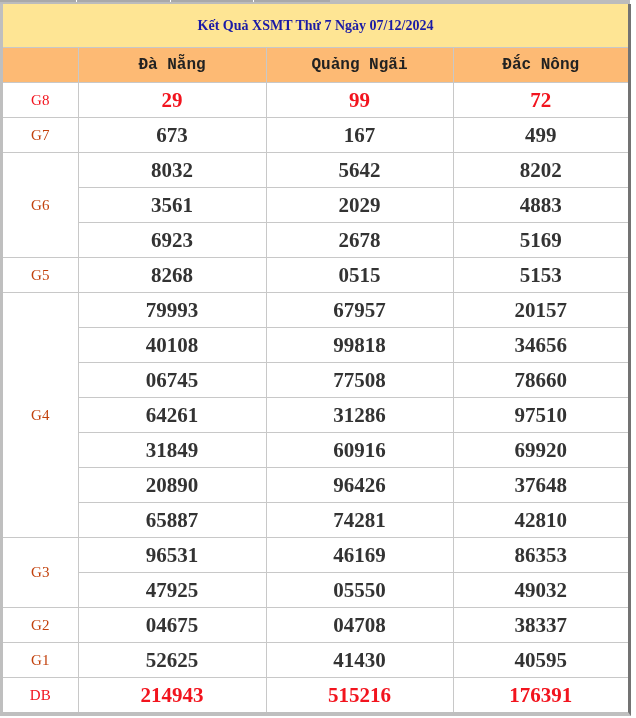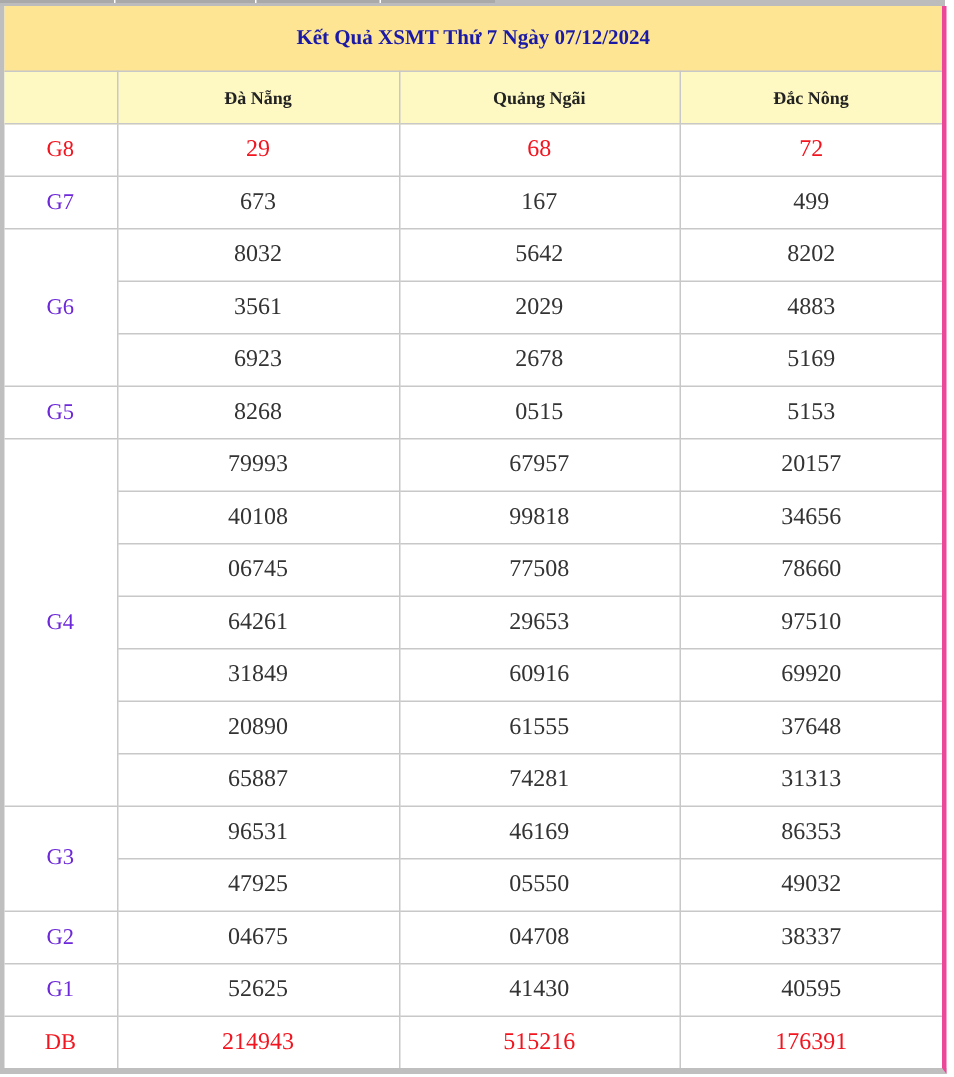--- a/index.html
+++ b/index.html
@@ -2,27 +2,27 @@
 <html><head>
   <meta charset="utf-8">
   <style>
     html, body { margin: 0; padding: 0; background: #ffffff; }
     body { width: 636px; height: 718px; position: relative; overflow: hidden;
            font-family: "Liberation Serif", "DejaVu Serif", serif; }
     .tabstrip { position: absolute; left: 0; top: 0; height: 4px; width: 630px; background: #bcbcbc; }
     .tabstrip .tab { position: absolute; top: 0; height: 2px; background: #a9a9a9; }
     .tabstrip .gap { position: absolute; top: 0; width: 1px; height: 2px; background: #ffffff; }
     .frame { position: absolute; left: 0; top: 4px; width: 625px; height: 708px;
-             border-left: 3px solid #bfbfbf; border-right: 3px solid #ec4899; border-bottom: 4px solid #bfbfbf; }
+             border-left: 3px solid #bfbfbf; border-right: 3px solid #737373; border-bottom: 4px solid #bfbfbf; }
     table { border-collapse: collapse; width: 625px; table-layout: fixed; }
     td, th { border: 1px solid #c8c8c8; text-align: center; padding: 0; height: 34px; }
     .title-row td { background: #fee594; height: 43px; color: #1a1aa6; font-weight: bold; font-size: 14px; border: none; border-bottom: 1px solid #c8c8c8; }
-    .head-row th { font-weight: bold; font-size: 12px; color: #222; background: #fef9c3; }
-    .label { font-size: 15px; color: #6d28d9; font-weight: normal; }
-    .num { font-size: 16px; font-weight: normal; color: #333; }
+    .head-row th { font-weight: bold; font-size: 16px; color: #222; background: #fdba74; font-family: Liberation Mono, monospace; }
+    .label { font-size: 15px; color: #c2410c; font-weight: normal; }
+    .num { font-size: 21px; font-weight: bold; color: #333; }
     .red { color: #f2141e !important; }
     tr td:first-child, tr th:first-child { border-left: none; }
     tr td:last-child, tr th:last-child { border-right: none; }
     tbody tr:last-child td { border-bottom: none; }
   </style>
 </head>
 <body>
 
 <div class="tabstrip">
   <div class="tab" style="left:0;width:330px;"></div>
@@ -48,21 +48,21 @@
         <th>Đà Nẵng</th>
         <th>Quảng Ngãi</th>
         <th>Đắc Nông</th>
       </tr>
     </thead>
     <tbody id="tbody">
 
       <tr>
         <td class="label red">G8</td>
         <td class="num red">29</td>
-        <td class="num red">68</td>
+        <td class="num red">99</td>
         <td class="num red">72</td>
       </tr>
 
       <tr>
         <td class="label">G7</td>
         <td class="num">673</td>
         <td class="num">167</td>
         <td class="num">499</td>
       </tr>
 
@@ -101,37 +101,37 @@
         <td class="num">99818</td>
         <td class="num">34656</td>
       </tr>
       <tr>
         <td class="num">06745</td>
         <td class="num">77508</td>
         <td class="num">78660</td>
       </tr>
       <tr>
         <td class="num">64261</td>
-        <td class="num">29653</td>
+        <td class="num">31286</td>
         <td class="num">97510</td>
       </tr>
       <tr>
         <td class="num">31849</td>
         <td class="num">60916</td>
         <td class="num">69920</td>
       </tr>
       <tr>
         <td class="num">20890</td>
-        <td class="num">61555</td>
+        <td class="num">96426</td>
         <td class="num">37648</td>
       </tr>
       <tr>
         <td class="num">65887</td>
         <td class="num">74281</td>
-        <td class="num">31313</td>
+        <td class="num">42810</td>
       </tr>
 
       <tr>
         <td class="label" rowspan="2">G3</td>
         <td class="num">96531</td>
         <td class="num">46169</td>
         <td class="num">86353</td>
       </tr>
       <tr>
         <td class="num">47925</td>

